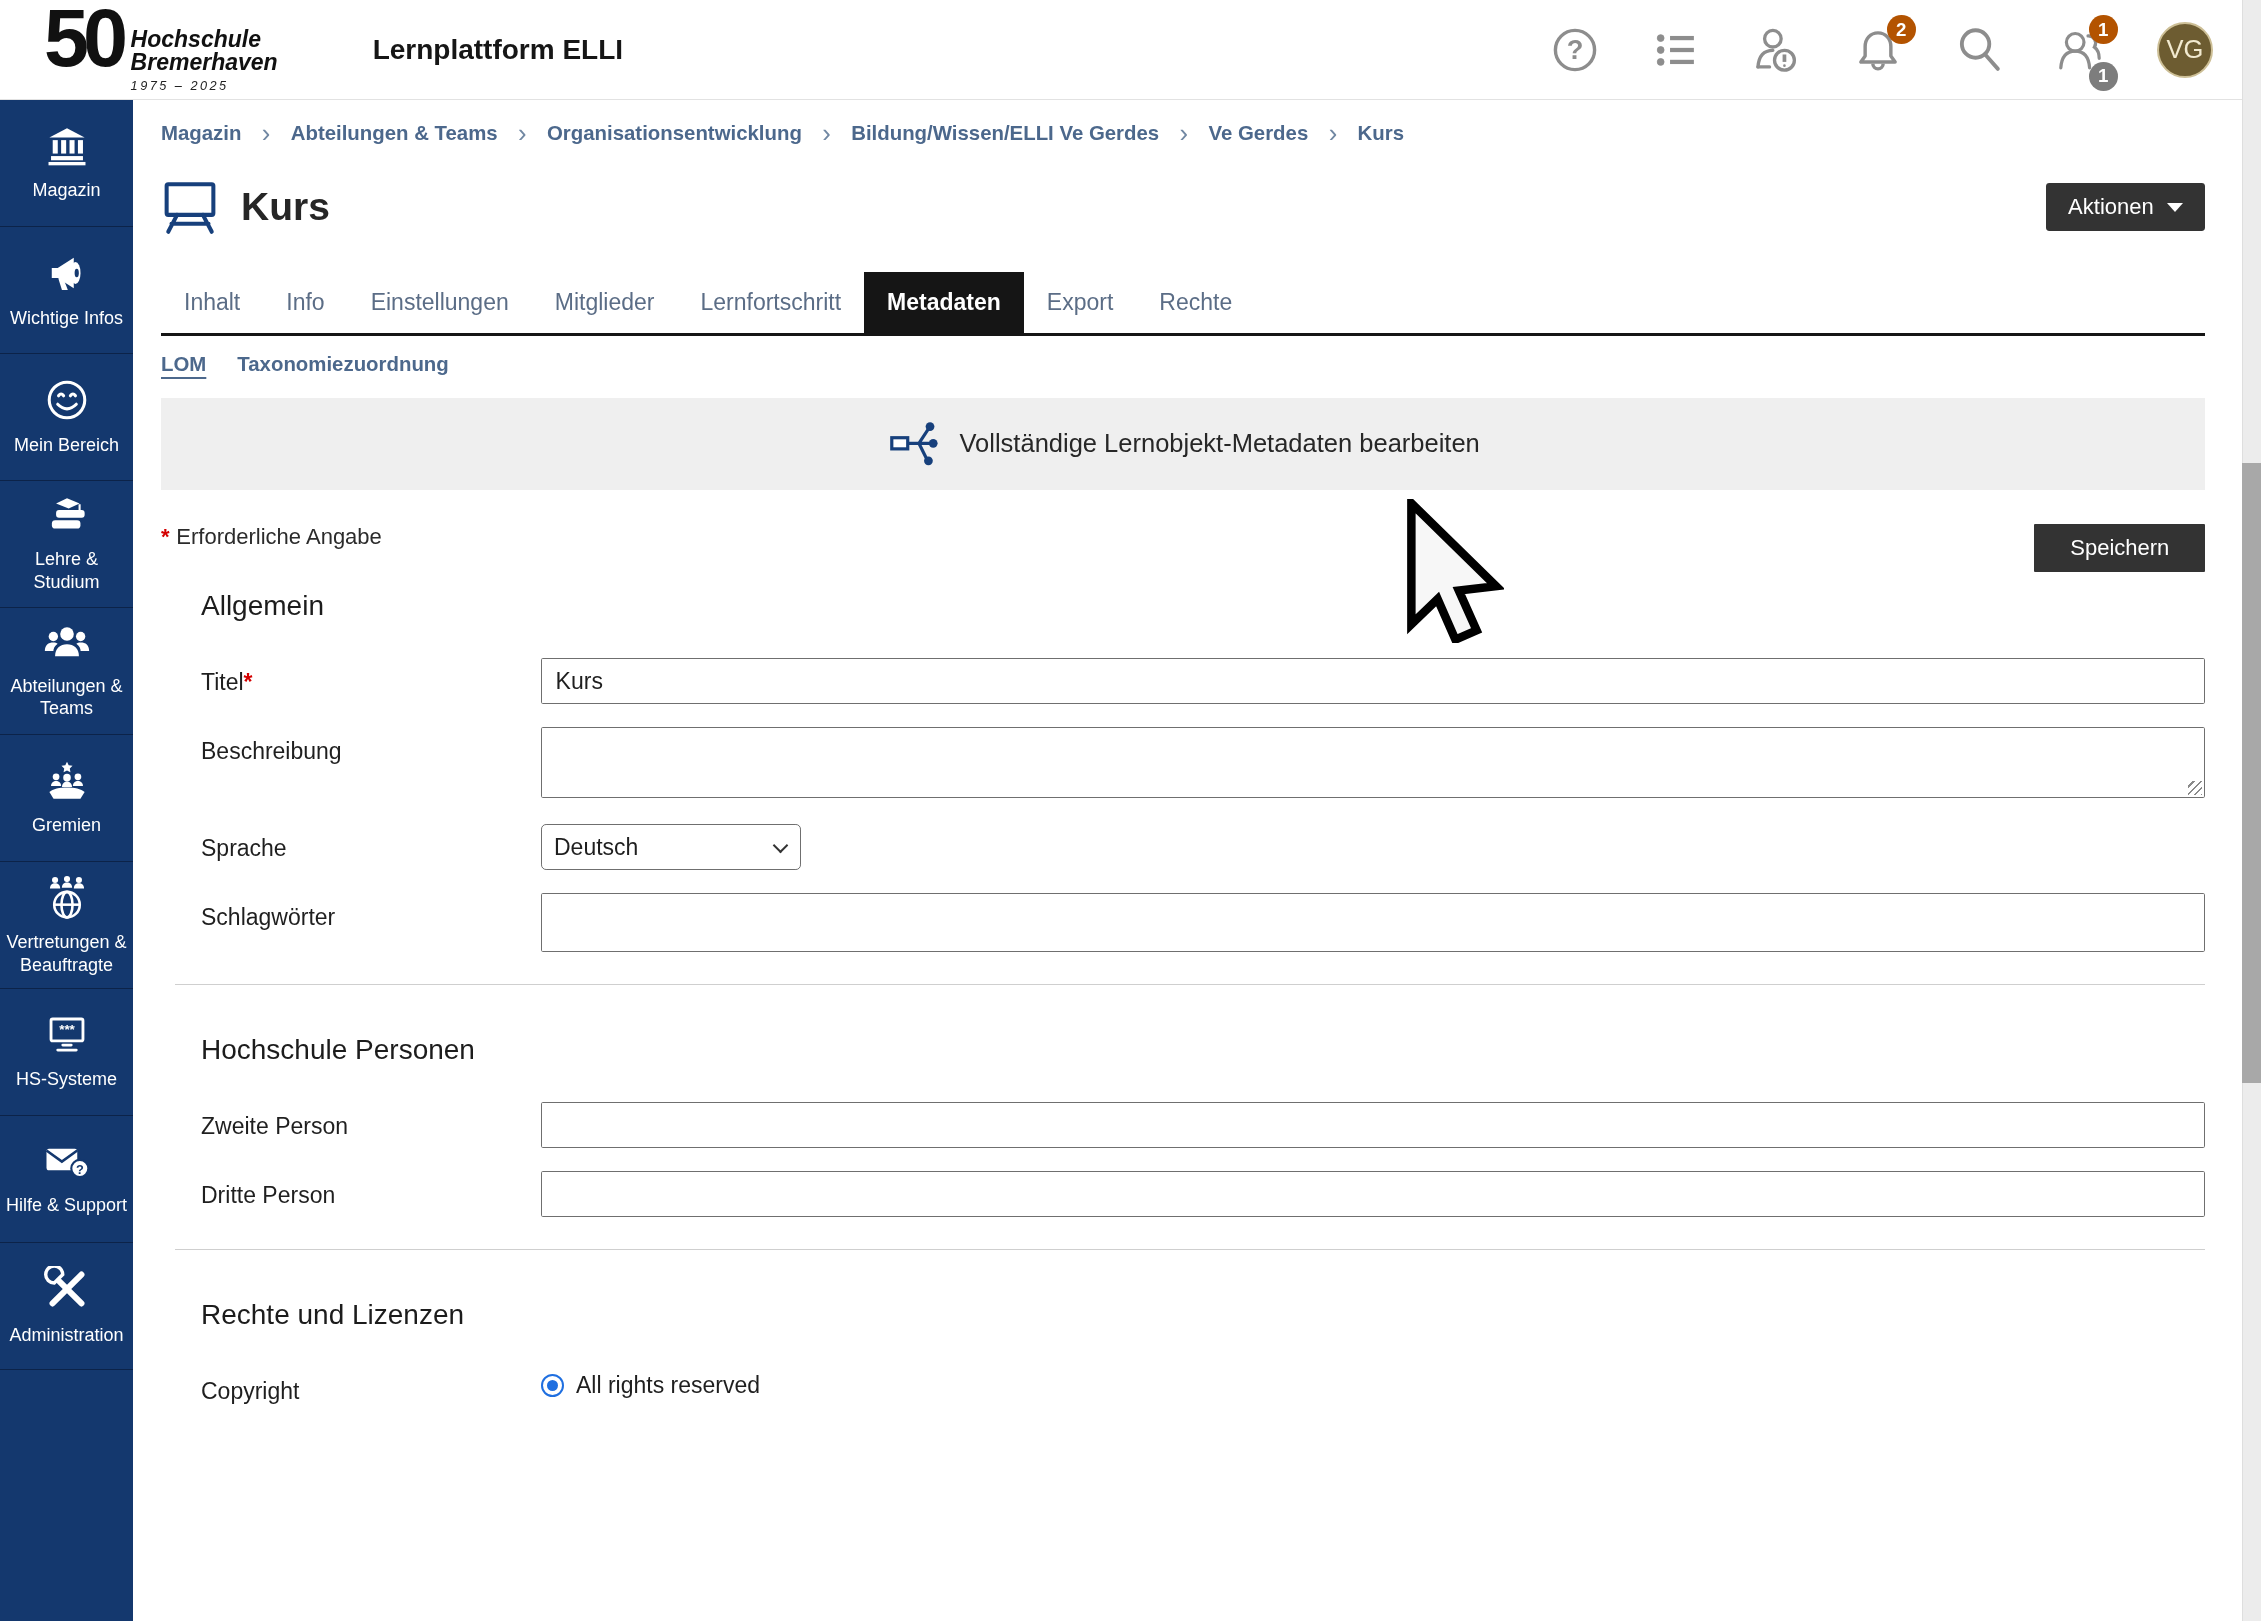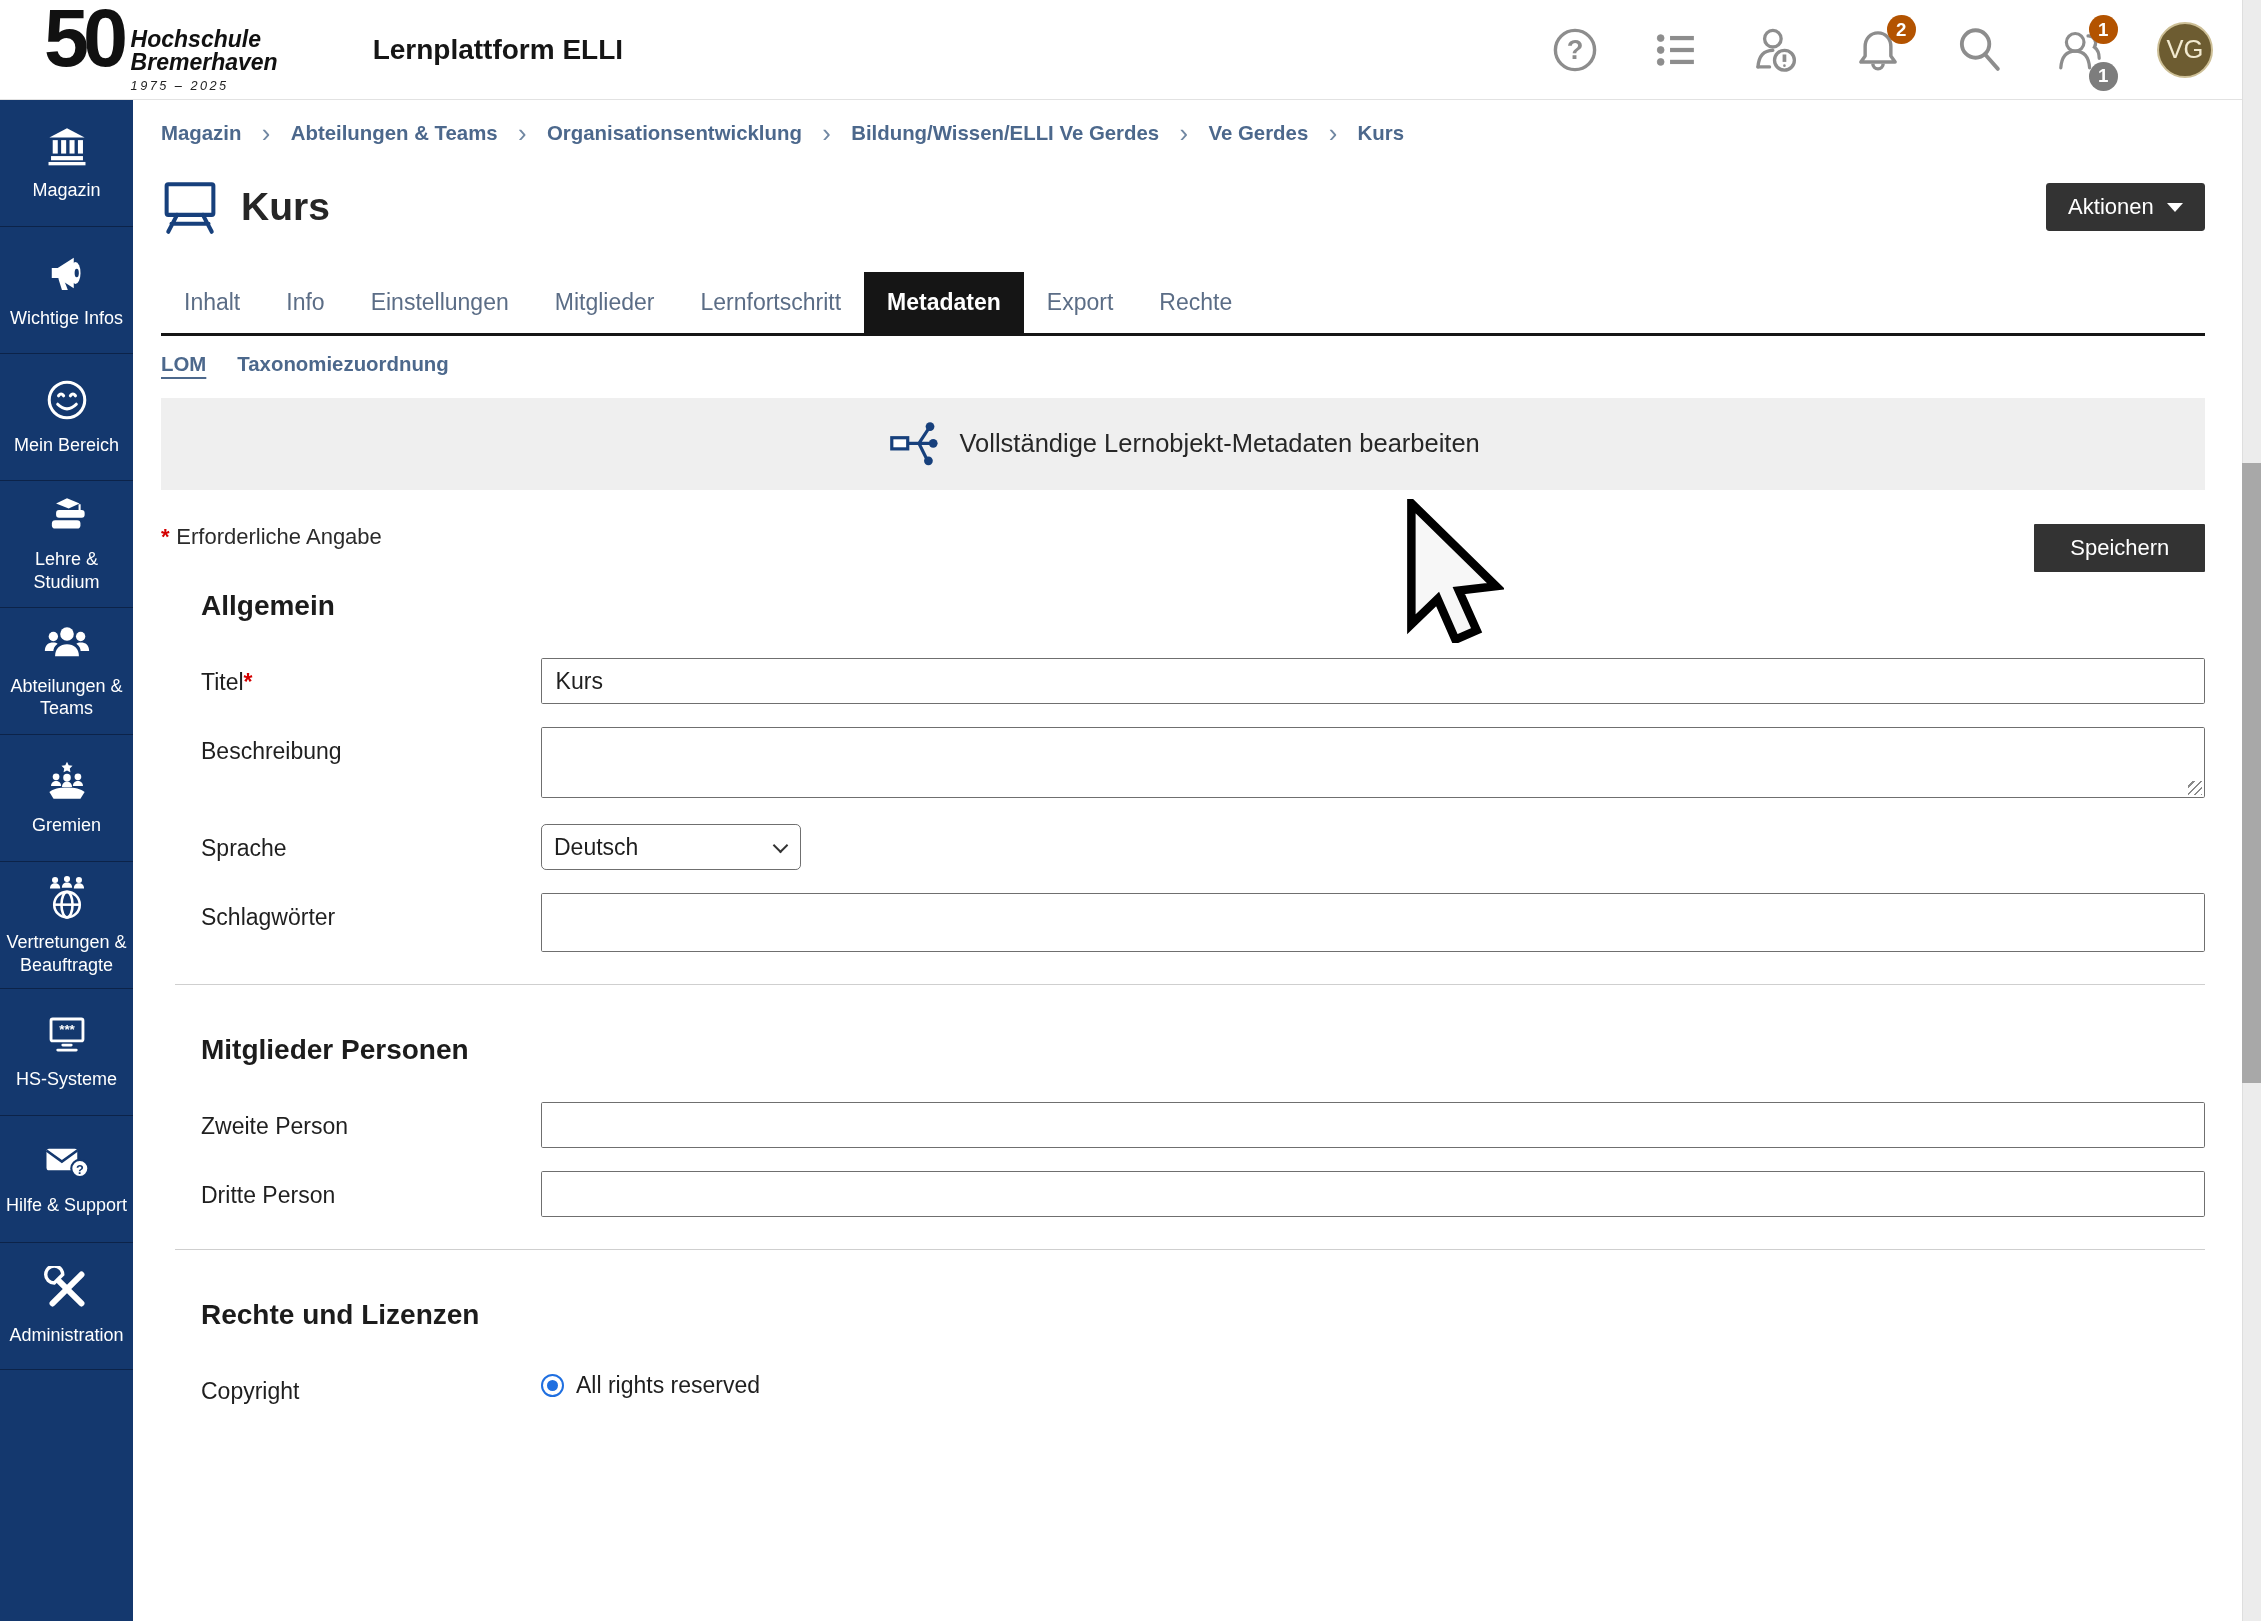--- a/index.html
+++ b/index.html
@@ -56,21 +56,21 @@
 
   .banner { margin-top:22px; height:92px; background:#efefef; display:flex; align-items:center; justify-content:center; gap:22px; }
   .banner-label { font-size:25.5px; color:#272727; cursor:pointer; }
 
   .hint-row { margin-top:34px; display:flex; align-items:flex-start; }
   .required-hint { font-size:22px; color:#2b2b2b; }
   .req-star { color:#d40000; font-weight:700; margin-right:6.8px; }
   .save-btn { margin-left:auto; background:#333; color:#fff; font-size:22px; border:none; border-radius:1px;
     padding:11px 36px; cursor:pointer; }
 
-  .section-title { margin:18.7px 0 36px 40px; font-size:28px; font-weight:700; color:#1c1c1c; }
+  .section-title { margin:18.7px 0 36px 40px; font-size:28px; font-weight:400; color:#1c1c1c; }
   .section-title.later { margin-top:49px; }
 
   .form-row { display:grid; grid-template-columns:340px 1fr; padding-left:40px; margin-bottom:23px; align-items:start; }
   .flabel { font-size:23px; color:#1f1f1f; padding-top:10.2px; }
   .finput { width:100%; height:46px; border:1.7px solid #6f6f6f; border-radius:1.7px; font-size:23px;
     padding:0 13.6px; color:#1f1f1f; background:#fff; font-family:"Liberation Sans", sans-serif; }
   .finput.tall { height:59px; }
   .ta-wrap { position:relative; width:100%; }
   .ftextarea { width:100%; height:71px; border:1.7px solid #6f6f6f; border-radius:1.7px; font-size:23px;
     padding:6.8px 13.6px; resize:none; font-family:"Liberation Sans", sans-serif; }
@@ -386,21 +386,21 @@
       </span>
     </div>
 
     <div class="form-row">
       <label class="flabel">Schlagwörter</label>
       <input class="finput tall" type="text" value="" style="">
     </div>
 
     <hr class="divider">
 
-    <h2 class="section-title later">Mitglieder Personen</h2>
+    <h2 class="section-title later">Hochschule Personen</h2>
 
     <div class="form-row">
       <label class="flabel">Zweite Person</label>
       <input class="finput" type="text" value="" style="">
     </div>
     <div class="form-row">
       <label class="flabel">Dritte Person</label>
       <input class="finput" type="text" value="" style="">
     </div>
 

